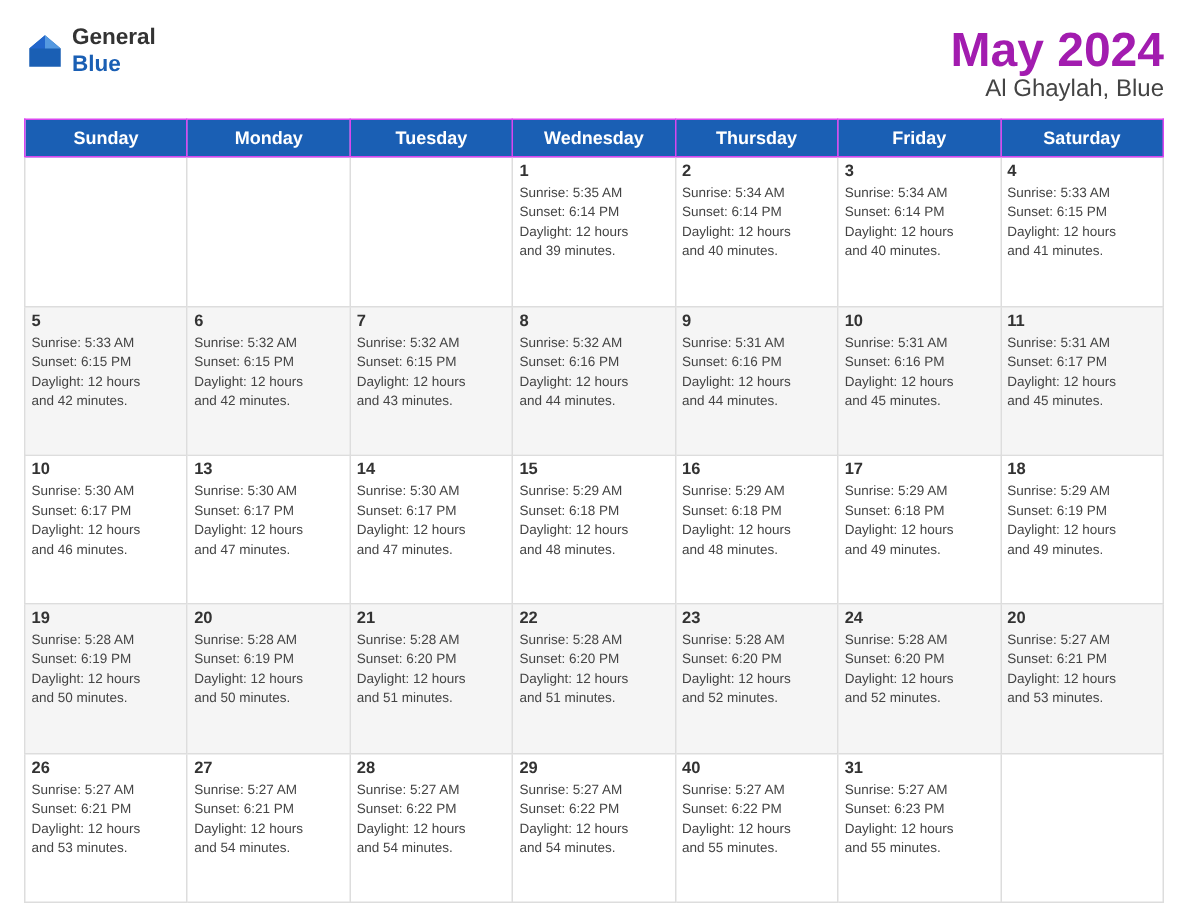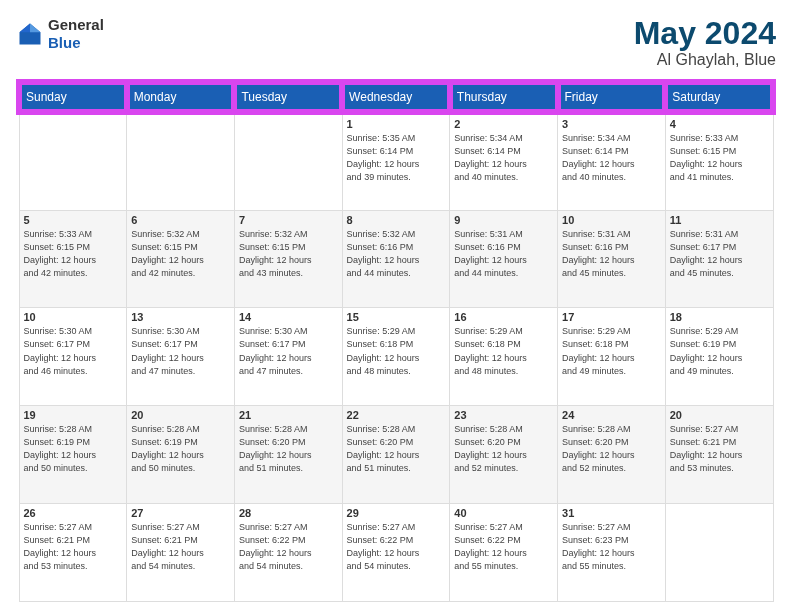--- a/index.html
+++ b/index.html
@@ -38,42 +38,42 @@
     .logo-icon {
       width: 28px;
       height: 28px;
     }
     .title-block {
       text-align: right;
     }
     .main-title {
       font-size: 32px;
       font-weight: bold;
-      color: #0c4a6e;
+      color: #a21caf;
       line-height: 1.1;
     }
     .sub-title {
       font-size: 16px;
       color: #444;
     }
     .calendar {
       flex: 1;
       border: 1px solid #ccc;
       border-collapse: collapse;
       width: 100%;
       table-layout: fixed;
     }
     .calendar thead tr th {
       background: #1a5fb4;
       color: #fff;
       font-size: 12px;
-      font-weight: normal;
+      font-weight: bold;
       padding: 5px 4px;
-      border: 6px solid #d946ef;
-      text-align: left;
+      border: 1px solid #d946ef;
+      text-align: center;
     }
     .calendar tbody tr td {
       border: 1px solid #ddd;
       vertical-align: top;
       padding: 3px 4px;
       font-size: 9.5px;
       color: #333;
       background: #fff;
       height: 78px;
     }

